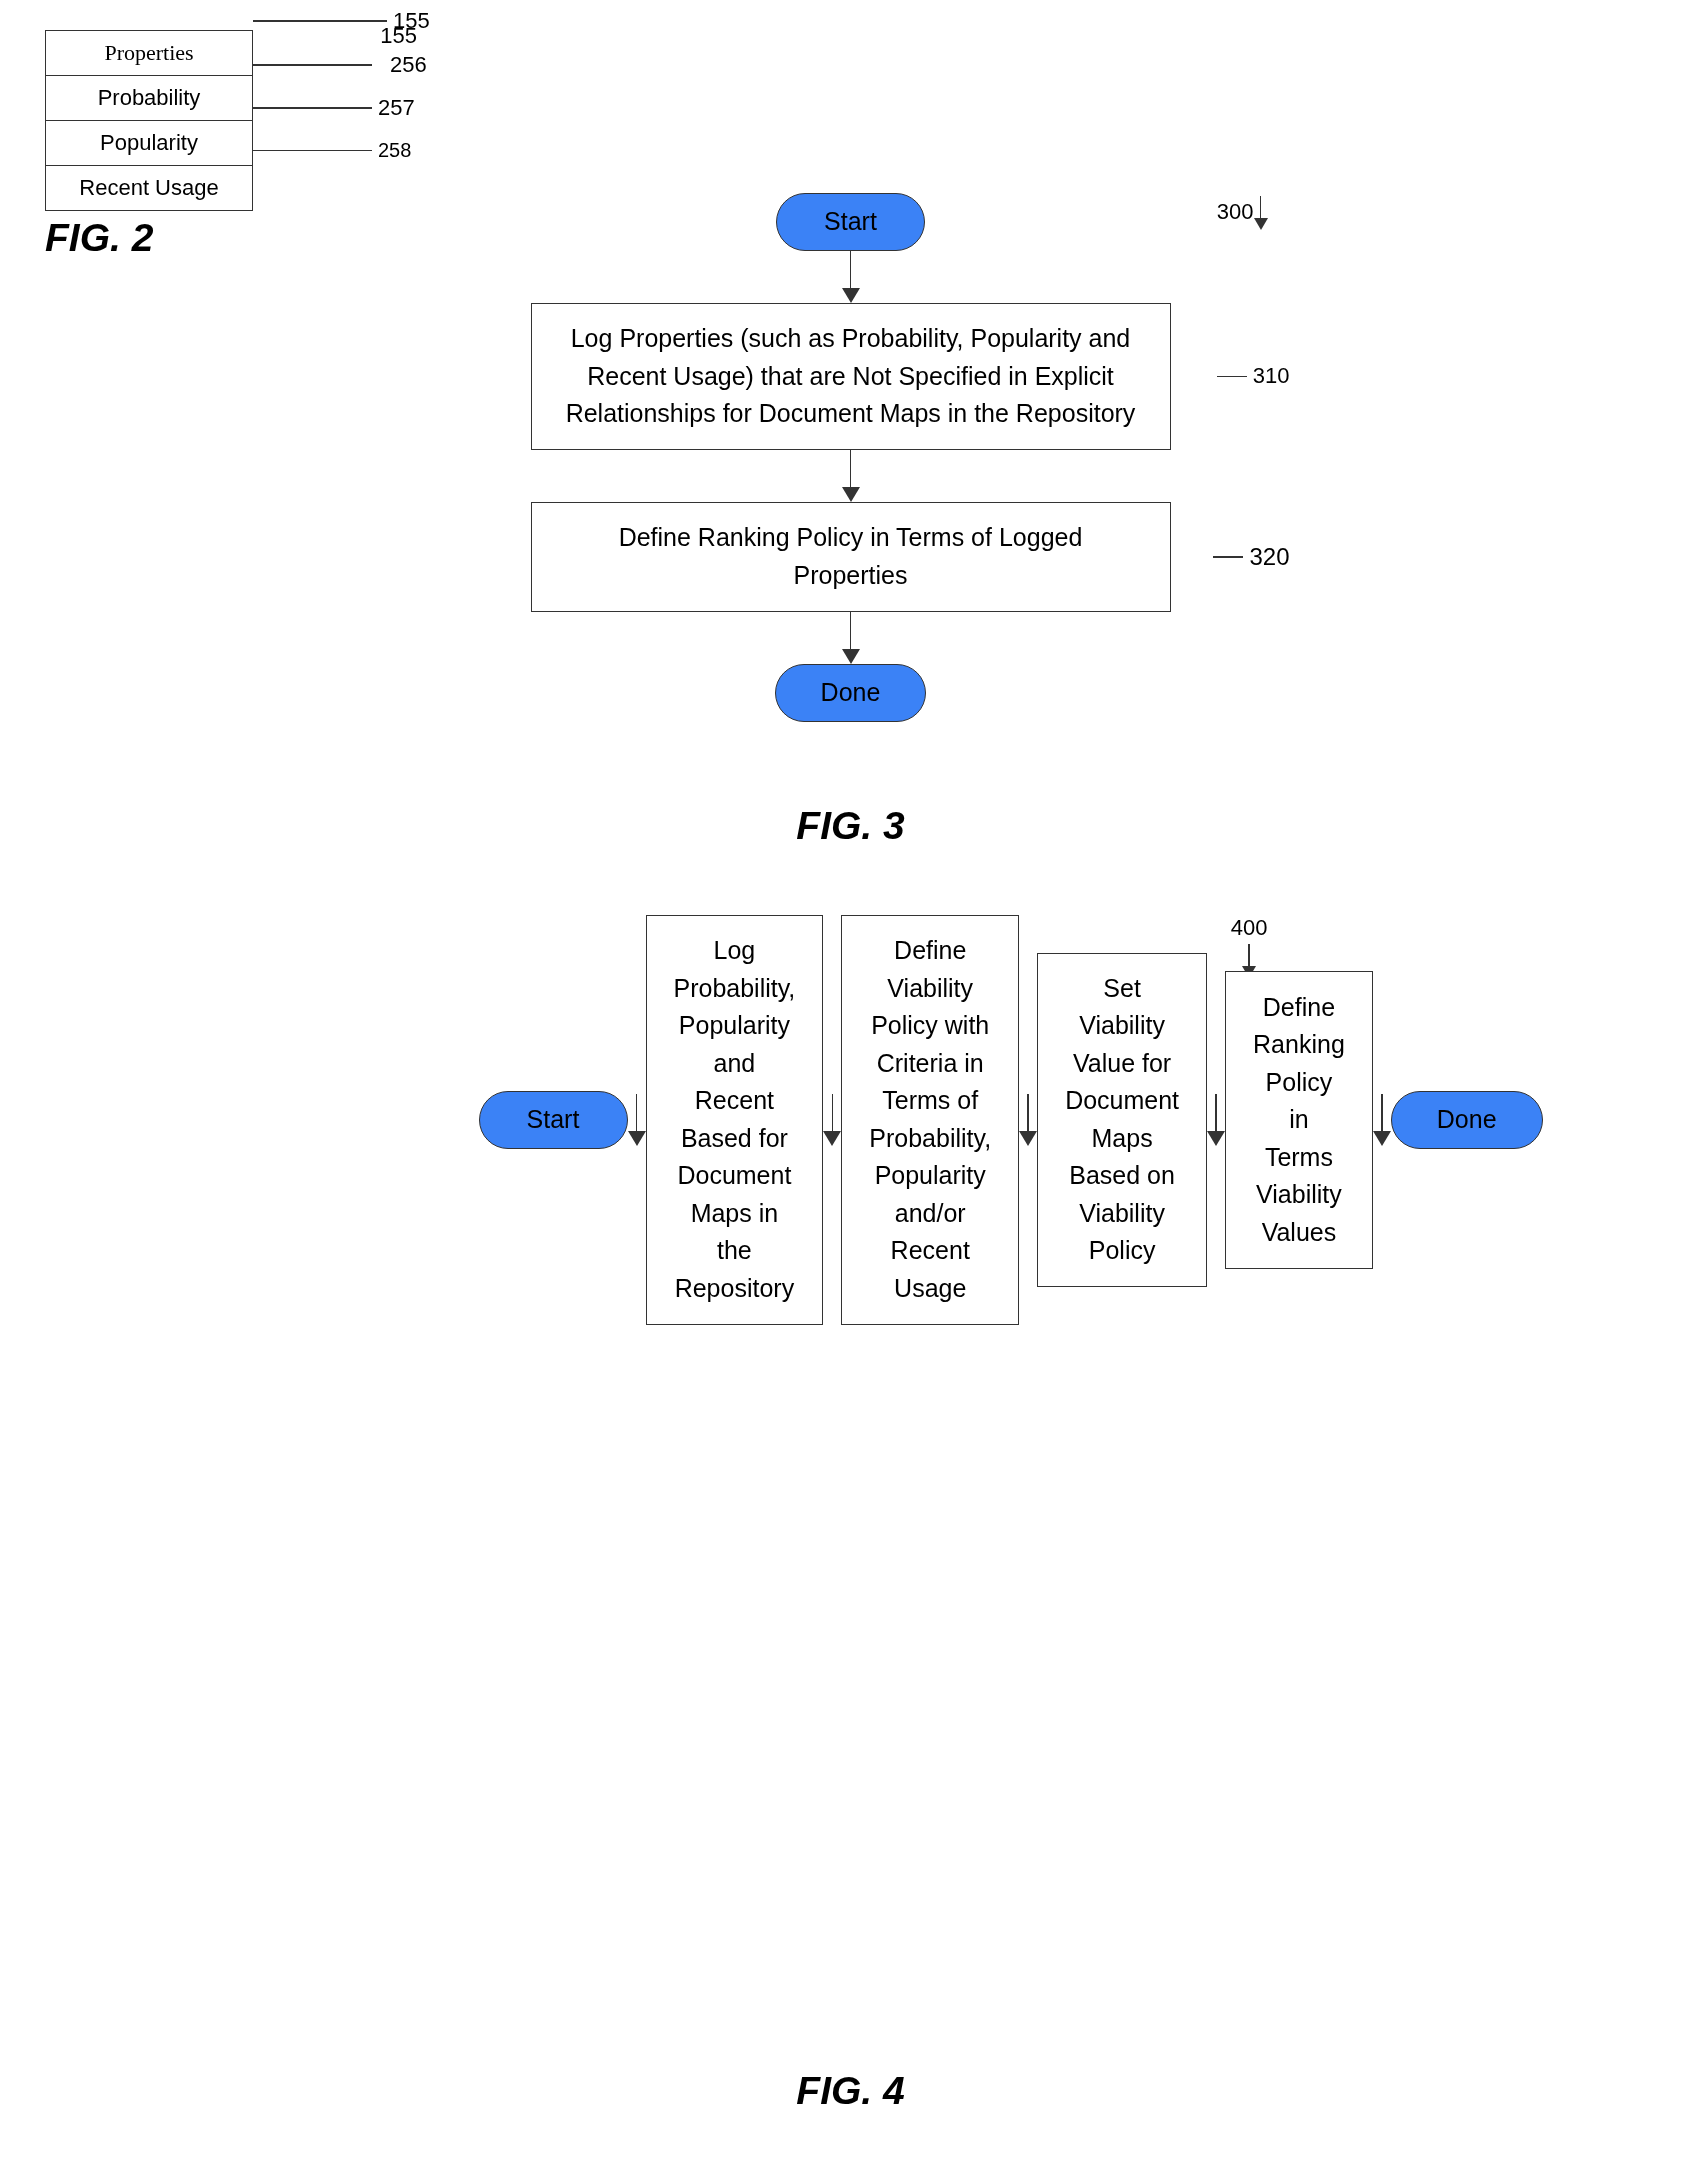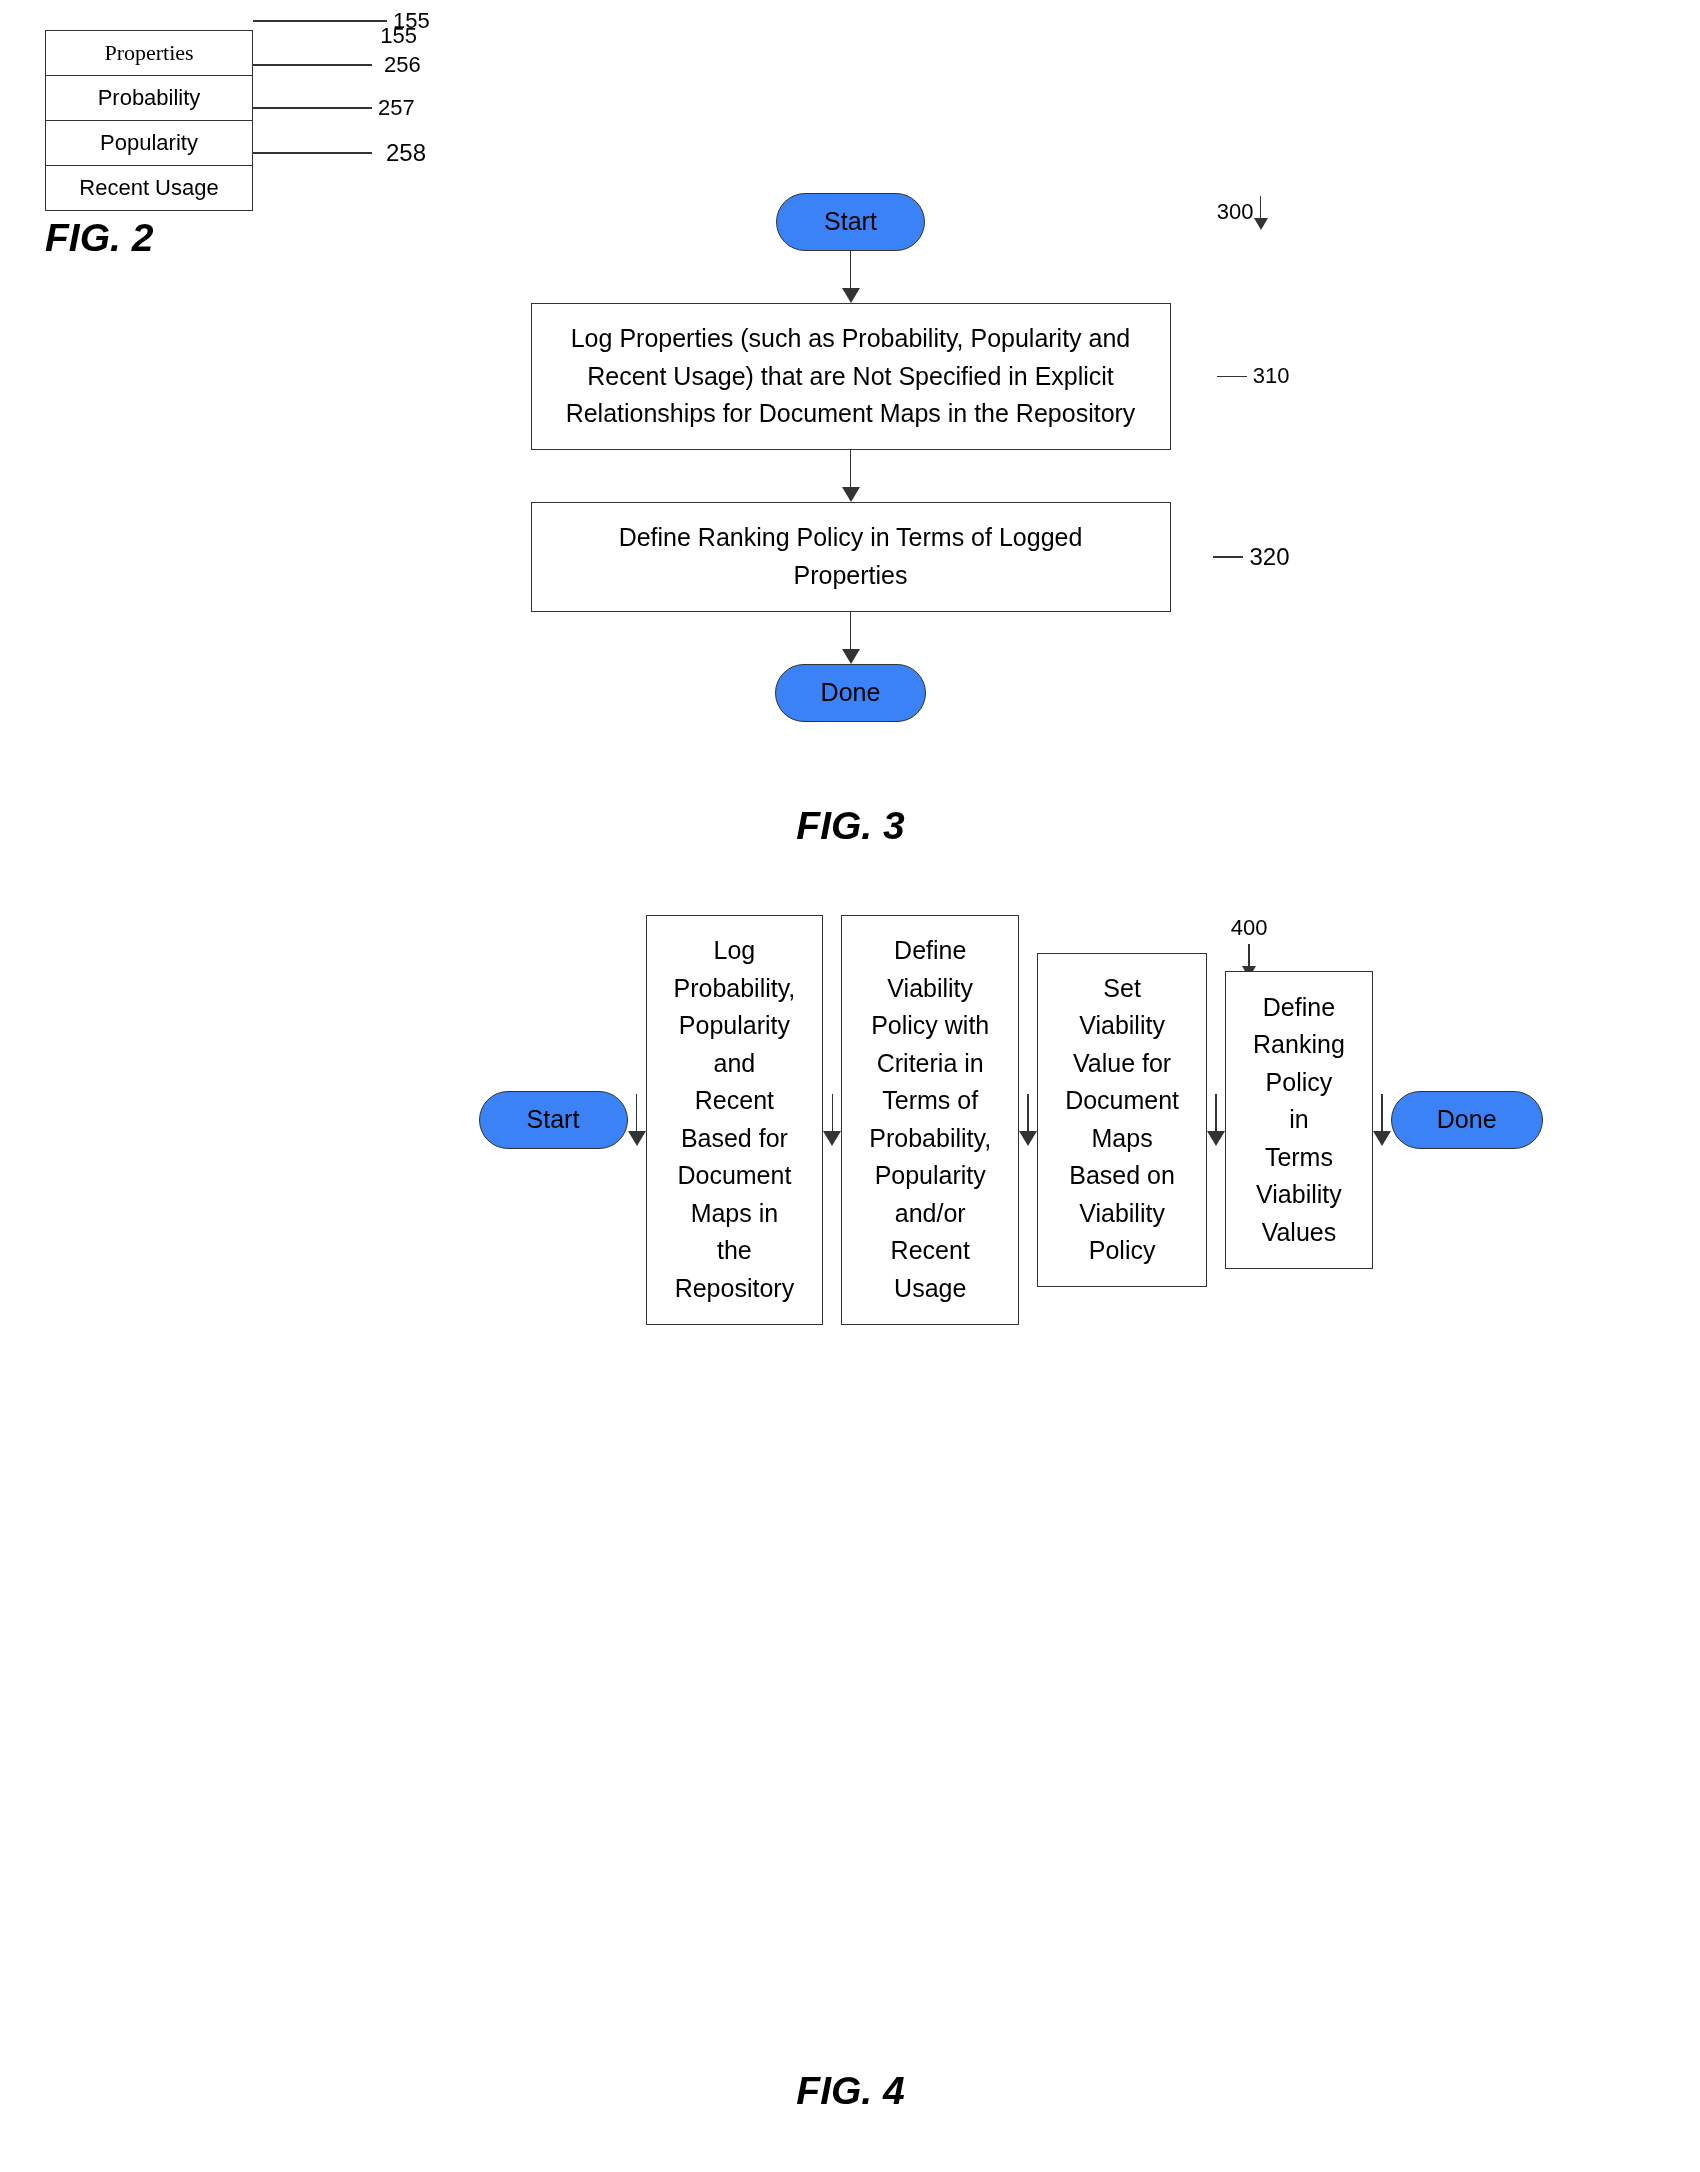--- a/index.html
+++ b/index.html
@@ -115,31 +115,31 @@
 
       <div style="position:absolute; top:0; left:208px; height:100%; pointer-events:none;">
 
         <div style="position:absolute; top:-22px; left:0; display:flex; align-items:center;">
           <div style="width:134px; height:1.5px; background:#333;"></div>
           <span style="font-size:22px; margin-left:6px;">155</span>
         </div>
 
         <div style="position:absolute; top:22px; left:0; display:flex; align-items:center;">
           <div style="width:119px; height:1.5px; background:#333;"></div>
-          <span style="font-size:22px; margin-left:12px;">256</span>
+          <span style="font-size:22px; margin-left:18px;">256</span>
         </div>
 
         <div style="position:absolute; top:65px; left:0; display:flex; align-items:center;">
           <div style="width:119px; height:1.5px; background:#333;"></div>
           <span style="font-size:22px; margin-left:6px;">257</span>
         </div>
 
         <div style="position:absolute; top:109px; left:0; display:flex; align-items:center;">
           <div style="width:119px; height:1.5px; background:#333;"></div>
-          <span style="font-size:24px; margin-left:14px;">258</span>
+          <span style="font-size:20px; margin-left:6px;">258</span>
         </div>
       </div>
     </div>
   </div>
 
   <div style="position:absolute; top:216px; left:45px;">
     <span class="fig-label">FIG. 2</span>
   </div>
 
   <div style="position:absolute; top:193px; left:0; right:0; display:flex; flex-direction:column; align-items:center;">

